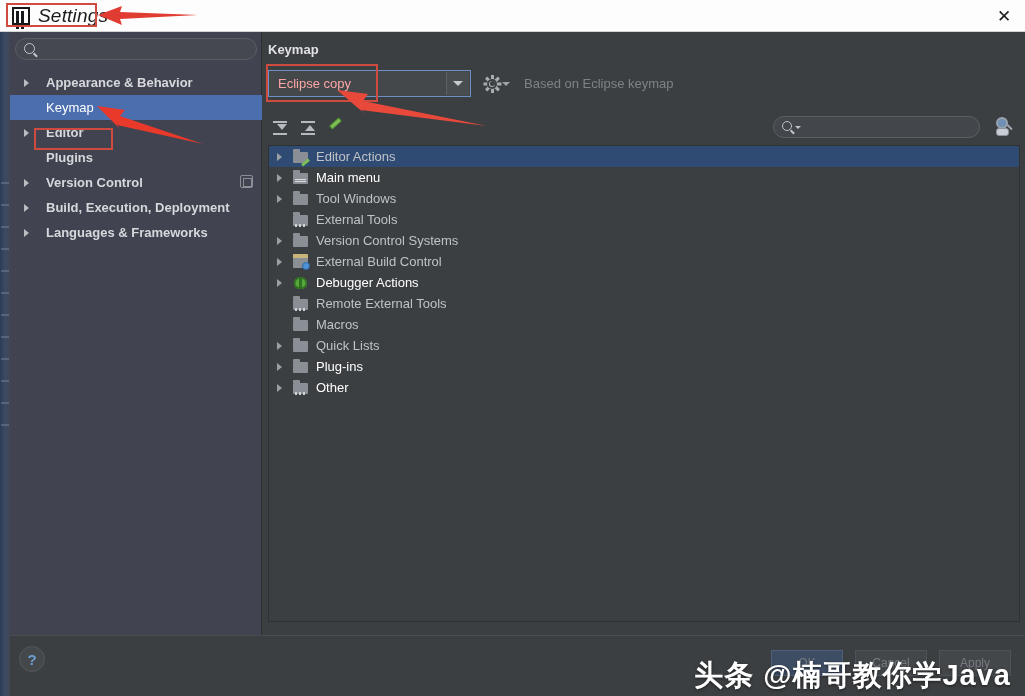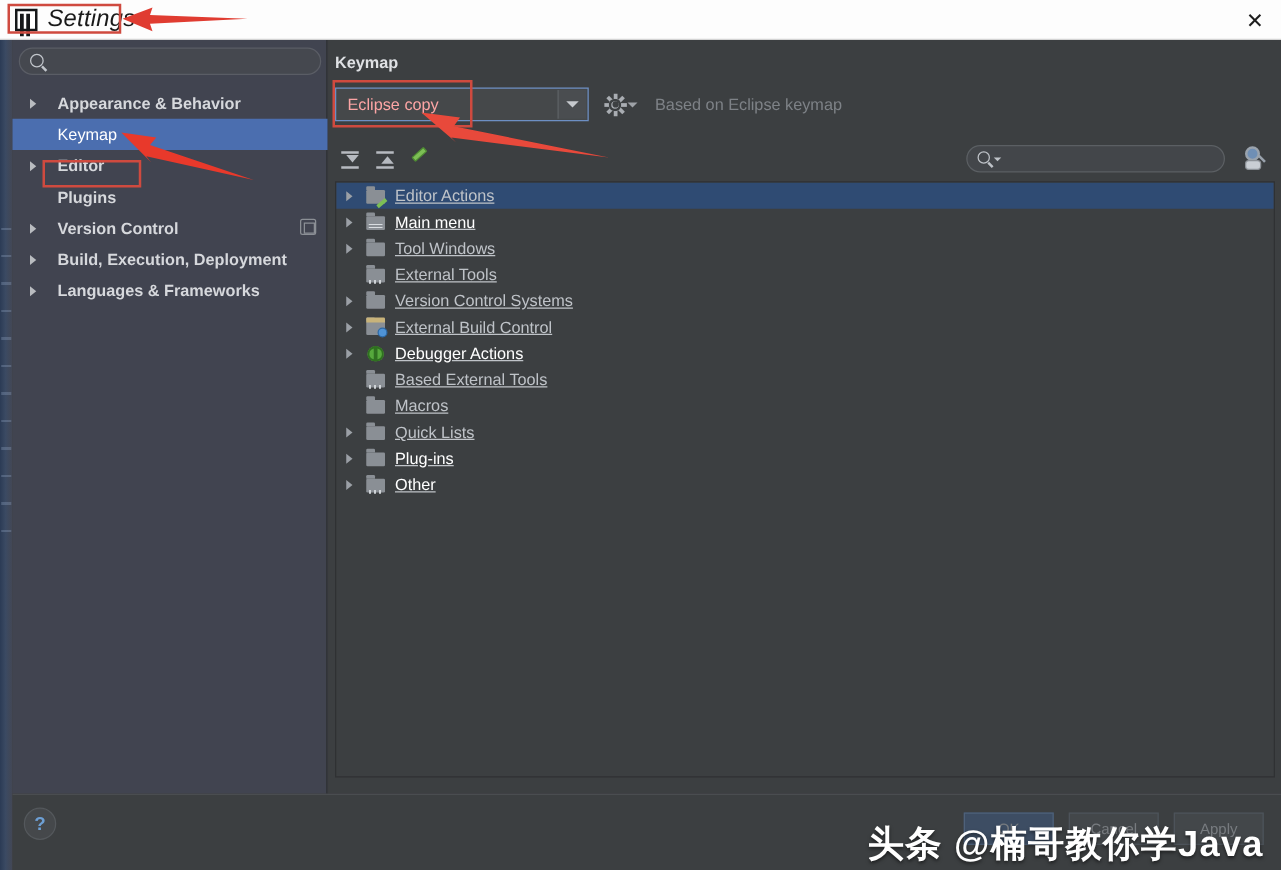--- a/index.html
+++ b/index.html
@@ -315,21 +315,21 @@
   
   .tree {
     position: absolute; left: 5px; top: 113px;
     width: 752px; height: 477px;
     background: #3c3f41;
     border: 1px solid #2f3133;
     overflow: hidden;
   }
   .tree-row {
     height: 21px; display: flex; align-items: center;
-    padding-left: 8px; font-size: 13px; color: #bfc3c8; text-decoration: underline;
+    padding-left: 8px; font-size: 13px; color: #bfc3c8;
   }
   .tree-row.selected { background: #2f4b73; }
   .tr-arrow { width: 16px; flex: 0 0 16px; display: flex; align-items: center; }
   .tr-arrow span {
     width: 0; height: 0;
     border-left: 5px solid #9ba0a6;
     border-top: 4px solid transparent;
     border-bottom: 4px solid transparent;
   }
   .tr-arrow.empty span { border: none; }
@@ -614,21 +614,21 @@
           <span class="tr-label blue">Debugger Actions</span>
         </div>
         <div class="tree-row">
           <span class="tr-arrow empty">
             <span></span>
           </span>
           <span class="tr-icon">
             <span class="folder"></span>
             <span class="ov-dots"></span>
           </span>
-          <span class="tr-label">Based External Tools</span>
+          <span class="tr-label">Remote External Tools</span>
         </div>
         <div class="tree-row">
           <span class="tr-arrow empty">
             <span></span>
           </span>
           <span class="tr-icon">
             <span class="folder"></span>
           </span>
           <span class="tr-label">Macros</span>
         </div>

